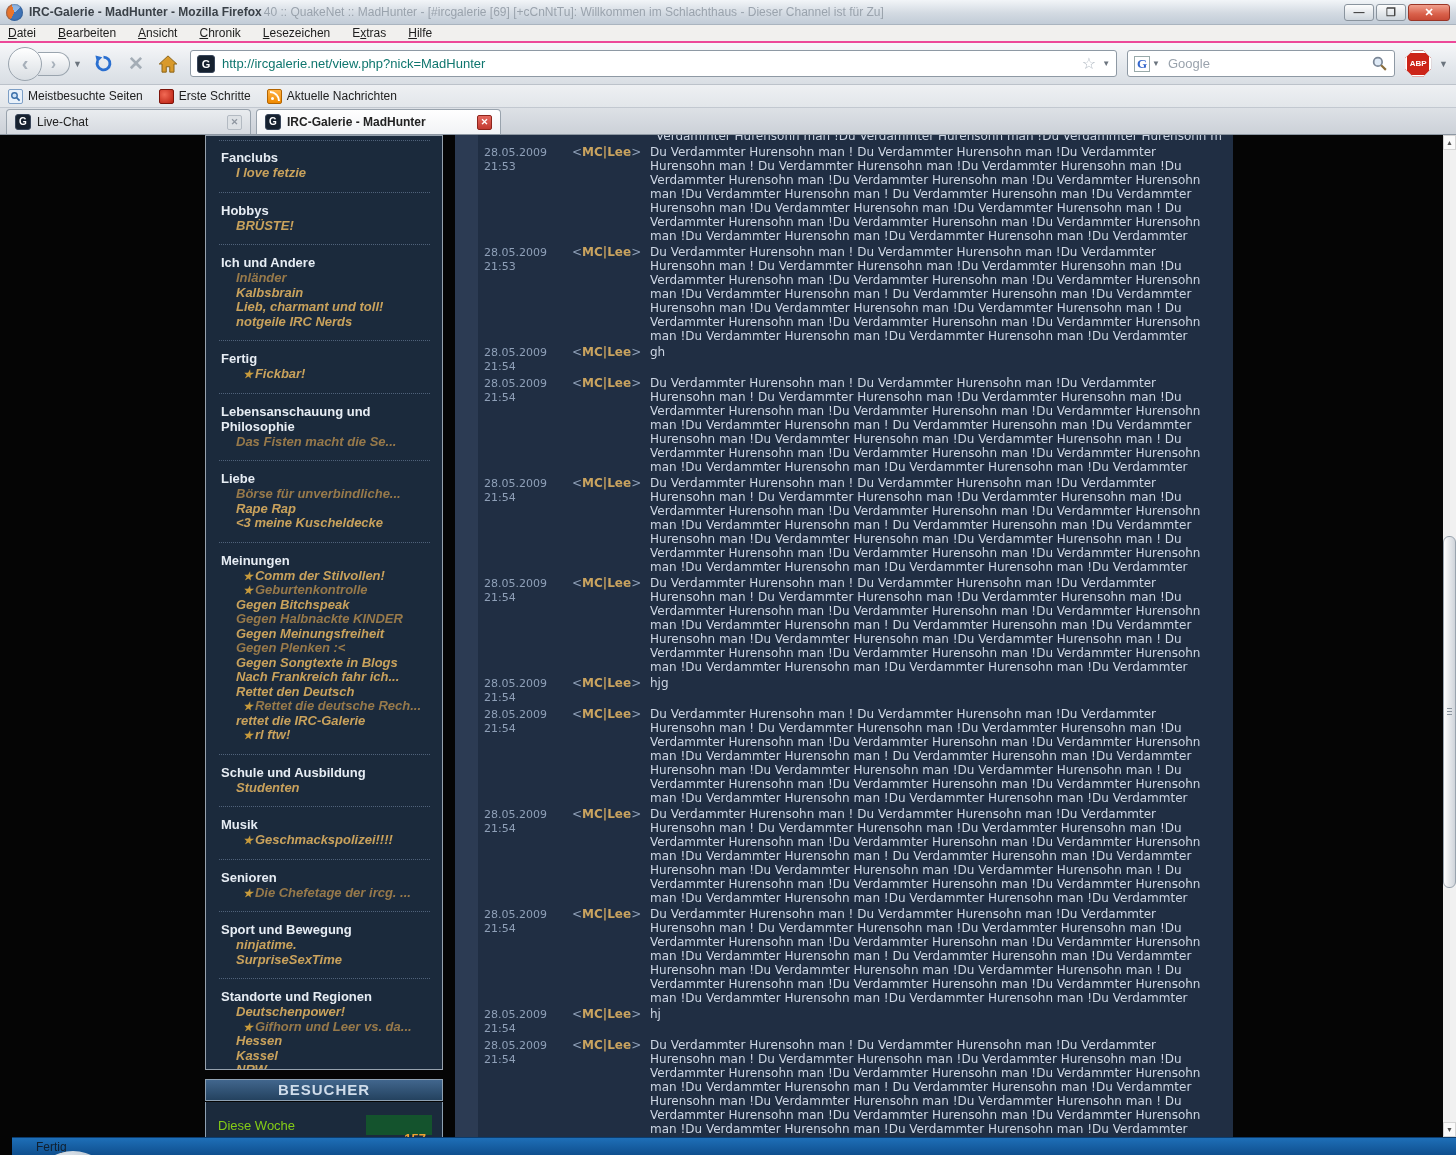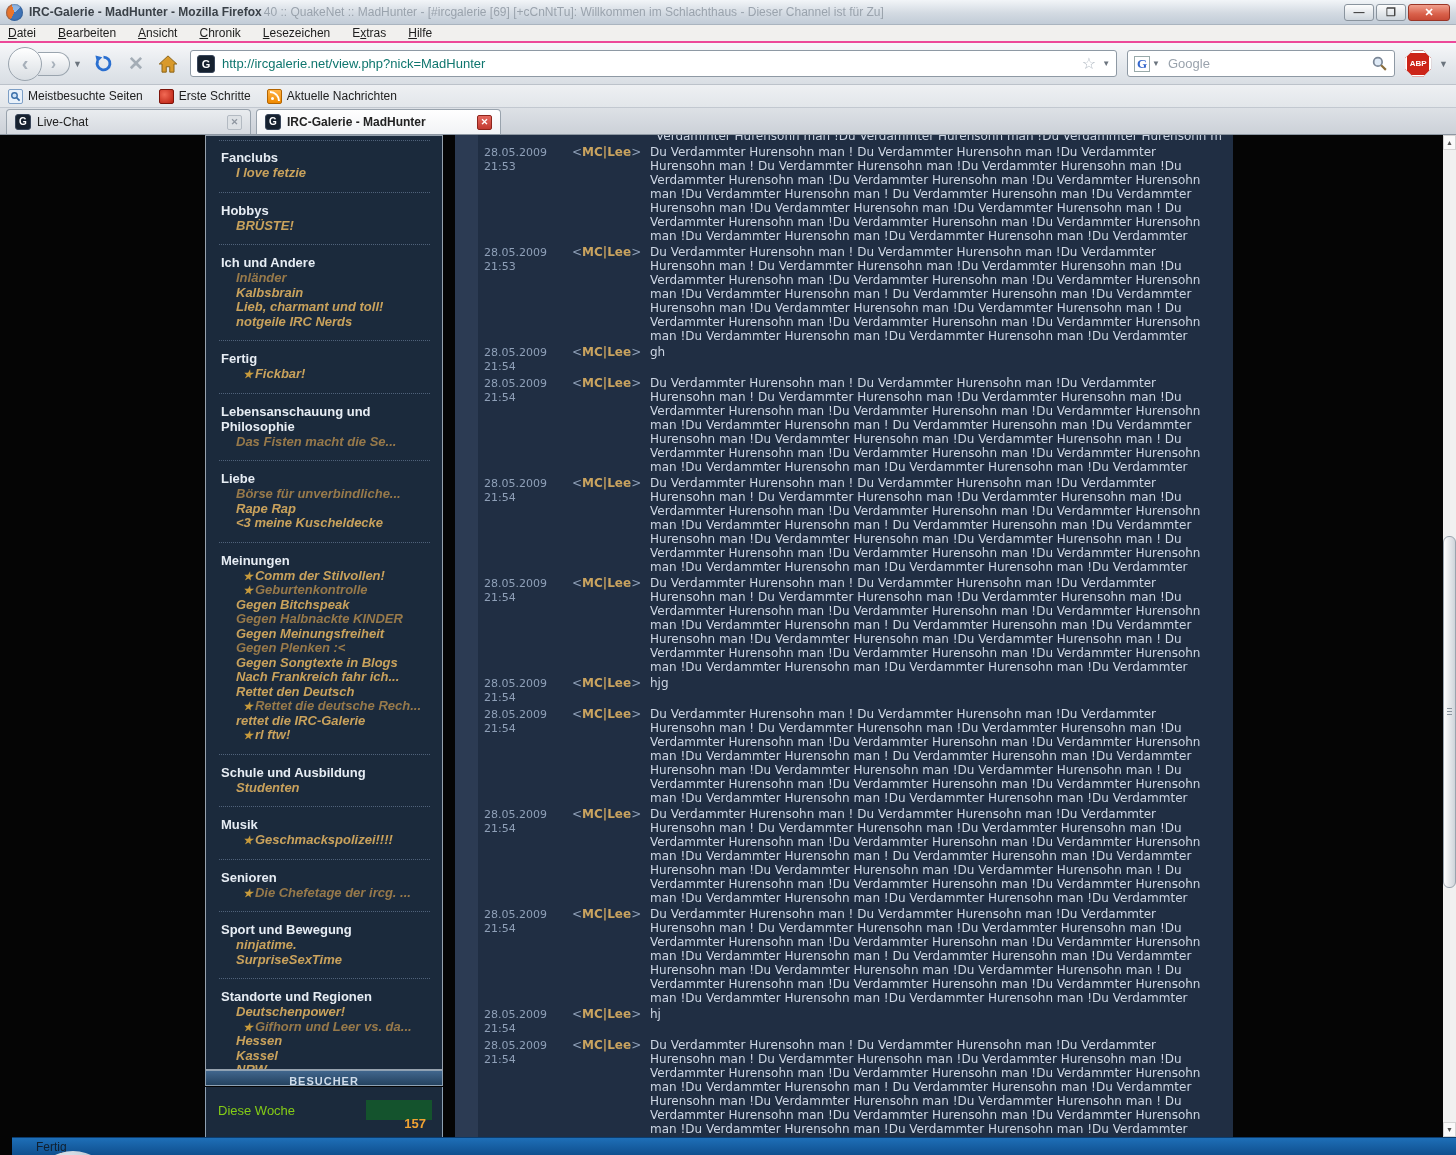--- a/index.html
+++ b/index.html
@@ -91,22 +91,22 @@
   .side-col { position:absolute; left:205px; top:0; width:238px; }
   .side-panel { border:1px solid #97a2ae; background:#1b2a3c; padding:2px 12px 14px 13px; height:935px; overflow:hidden; }
   .side-section { border-bottom:1px dotted #50627a; padding:10px 2px 11px 2px; }
   .side-section:first-child { border-top:1px dotted #50627a; margin-top:2px; padding-top:9px; }
   .side-title { font-size:13px; font-weight:bold; color:#e7edf4; line-height:15px; margin-bottom:1px; }
   .side-item { font-size:13px; font-weight:bold; color:#c9a25c; line-height:14.5px; padding-left:15px; white-space:nowrap;font-style:italic; }
   .side-item.muted { color:#97794a; }
   .side-item.starred { padding-left:1px;margin-left:21px; }
   .star { color:#c89b3c; font-size:11px; margin-right:2px; }
 
-  .visitors-header { height:16px; border:1px solid #8ea1b3;
-    background:linear-gradient(#41668d,#24425f); color:#cfdcea; font-size:11px; font-weight:bold;
+  .visitors-header { margin-top:9px; height:22px; border:1px solid #8ea1b3;
+    background:linear-gradient(#41668d,#24425f); color:#cfdcea; font-size:15px; font-weight:bold;
     letter-spacing:1px; text-align:center; line-height:20px; }
   .visitors-box { margin-top:1px; border:1px solid #8ea1b3; border-top:none; background:#1b2a3c;
     padding:13px 10px 18px 12px; display:flex; align-items:center; }
   .visitors-label { flex:1; font-size:13px; color:#84cc16; }
   .visitors-value { width:66px; height:20px; background:#14532d; color:#f0a232; font-size:13px;
     font-weight:bold; text-align:right; padding:16px 6px 0 0; }
 
   .chat-col { position:absolute; left:455px; top:0; width:778px; height:1002px; background:#202e43; }
   .chat-gutter { position:absolute; left:0; top:0; width:23px; height:100%; background:#2c3b53; }
   .chat-log { position:absolute; left:23px; top:0; right:0; bottom:0; overflow:hidden;

